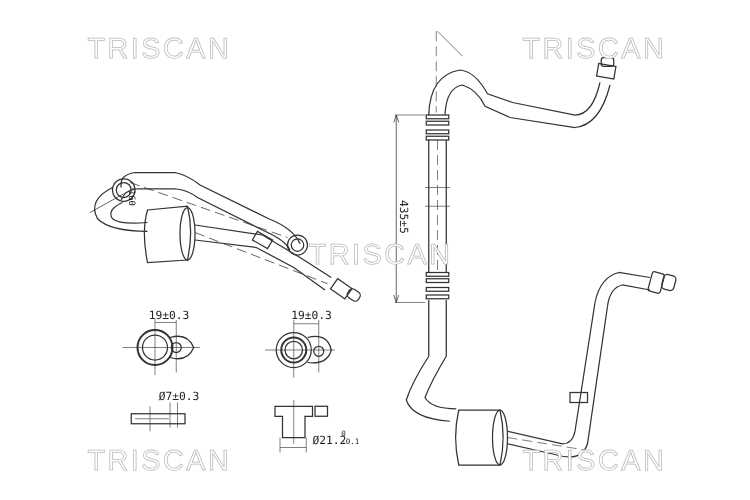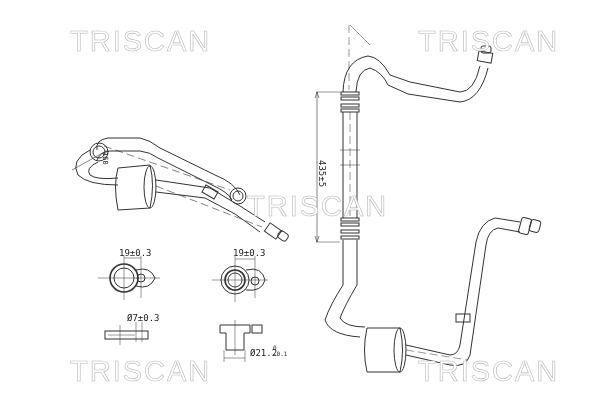--- a/index.html
+++ b/index.html
@@ -1,20 +1,20 @@
 <!DOCTYPE html>
 <html><head>
 <meta charset="utf-8">
 <style>
   html, body { margin: 0; padding: 0; background: #ffffff; }
   body { width: 600px; height: 400px; position: relative; overflow: hidden;
          font-family: "DejaVu Sans", sans-serif; }
   #canvas { position: absolute; left: 0; top: 0; width: 600px; height: 400px; }
   .wm { position: absolute; font-family: "Liberation Sans", sans-serif;
-        font-size: 29px; letter-spacing: 2px; color: #ffffff;
+        font-size: 23px; letter-spacing: 2px; color: #ffffff;
         -webkit-text-stroke: 0.6px #b8b8b8; font-weight: 400; line-height: 1; }
   .dim { position: absolute; font-family: "DejaVu Sans Mono", monospace;
          font-size: 9px; color: #222; line-height: 1; }
   .dim.vert { transform: rotate(90deg); transform-origin: left top; text-decoration: none; }
   .tol { position: absolute; font-family: "DejaVu Sans Mono", monospace; font-size: 6px;
          color:#222; line-height: 6px; }
 </style>
 </head>
 <body>
 

